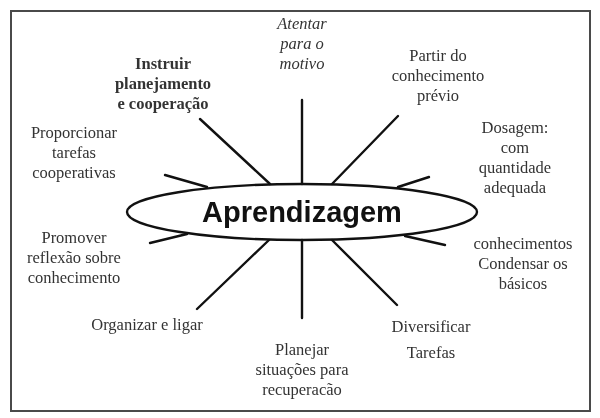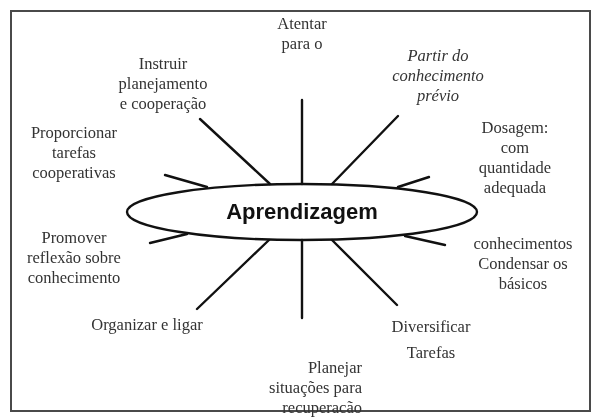--- a/index.html
+++ b/index.html
@@ -31,21 +31,21 @@
       height: 418px;
     }
     .center-label {
       position: absolute;
       left: 127px;
       top: 197px;
       width: 350px;
       text-align: center;
       font-family: "Liberation Sans", "DejaVu Sans", sans-serif;
       font-weight: bold;
-      font-size: 22px;
+      font-size: 29px;
       line-height: 30px;
       color: #111111;
     }
     .node {
       position: absolute;
       font-family: "Liberation Serif", "DejaVu Serif", serif;
       font-size: 16.5px;
       line-height: 20px;
       color: #333333;
       text-align: center;
@@ -81,26 +81,27 @@
     <line x1="150" y1="243" x2="187" y2="234"></line>
 
     <line x1="165" y1="175" x2="207" y2="187"></line>
 
     <line x1="200" y1="119" x2="270" y2="184"></line>
   </g>
 </svg>
 
 <div class="center-label">Aprendizagem</div>
 
-<div class="node" style="left:262px; top:14px; width:80px;">
+<div class="node" style="left:262px; top:14px; width:80px;font-style:italic;">
   <span>Atentar</span>
   <span>para o</span>
+  <span>motivo</span>
 </div>
 
-<div class="node" style="left:378px; top:46px; width:120px;font-style:italic;">
+<div class="node" style="left:378px; top:46px; width:120px;">
   <span>Partir do</span>
   <span>conhecimento</span>
   <span>prévio</span>
 </div>
 
 <div class="node" style="left:460px; top:118px; width:110px;">
   <span>Dosagem:</span>
   <span>com</span>
   <span>quantidade</span>
   <span>adequada</span>
@@ -110,21 +111,21 @@
   <span>conhecimentos</span>
   <span>Condensar os</span>
   <span>básicos</span>
 </div>
 
 <div class="node" style="left:376px; top:314px; width:110px; line-height:26px;">
   <span>Diversificar</span>
   <span>Tarefas</span>
 </div>
 
-<div class="node" style="left:242px; top:358px; width:120px;text-align:right;">
+<div class="node" style="left:242px; top:340px; width:120px;">
   <span>Planejar</span>
   <span>situações para</span>
   <span>recuperacão</span>
 </div>
 
 <div class="node" style="left:72px; top:315px; width:150px;">
   <span>Organizar e ligar</span>
 </div>
 
 <div class="node" style="left:14px; top:228px; width:120px;">
@@ -132,17 +133,17 @@
   <span>reflexão sobre</span>
   <span>conhecimento</span>
 </div>
 
 <div class="node" style="left:14px; top:123px; width:120px;">
   <span>Proporcionar</span>
   <span>tarefas</span>
   <span>cooperativas</span>
 </div>
 
-<div class="node" style="left:108px; top:54px; width:110px;">
+<div class="node" style="left:108px; top:54px; width:110px;font-weight:bold;">
   <span>Instruir</span>
   <span>planejamento</span>
   <span>e cooperação</span>
 </div>
 
 </body></html>

